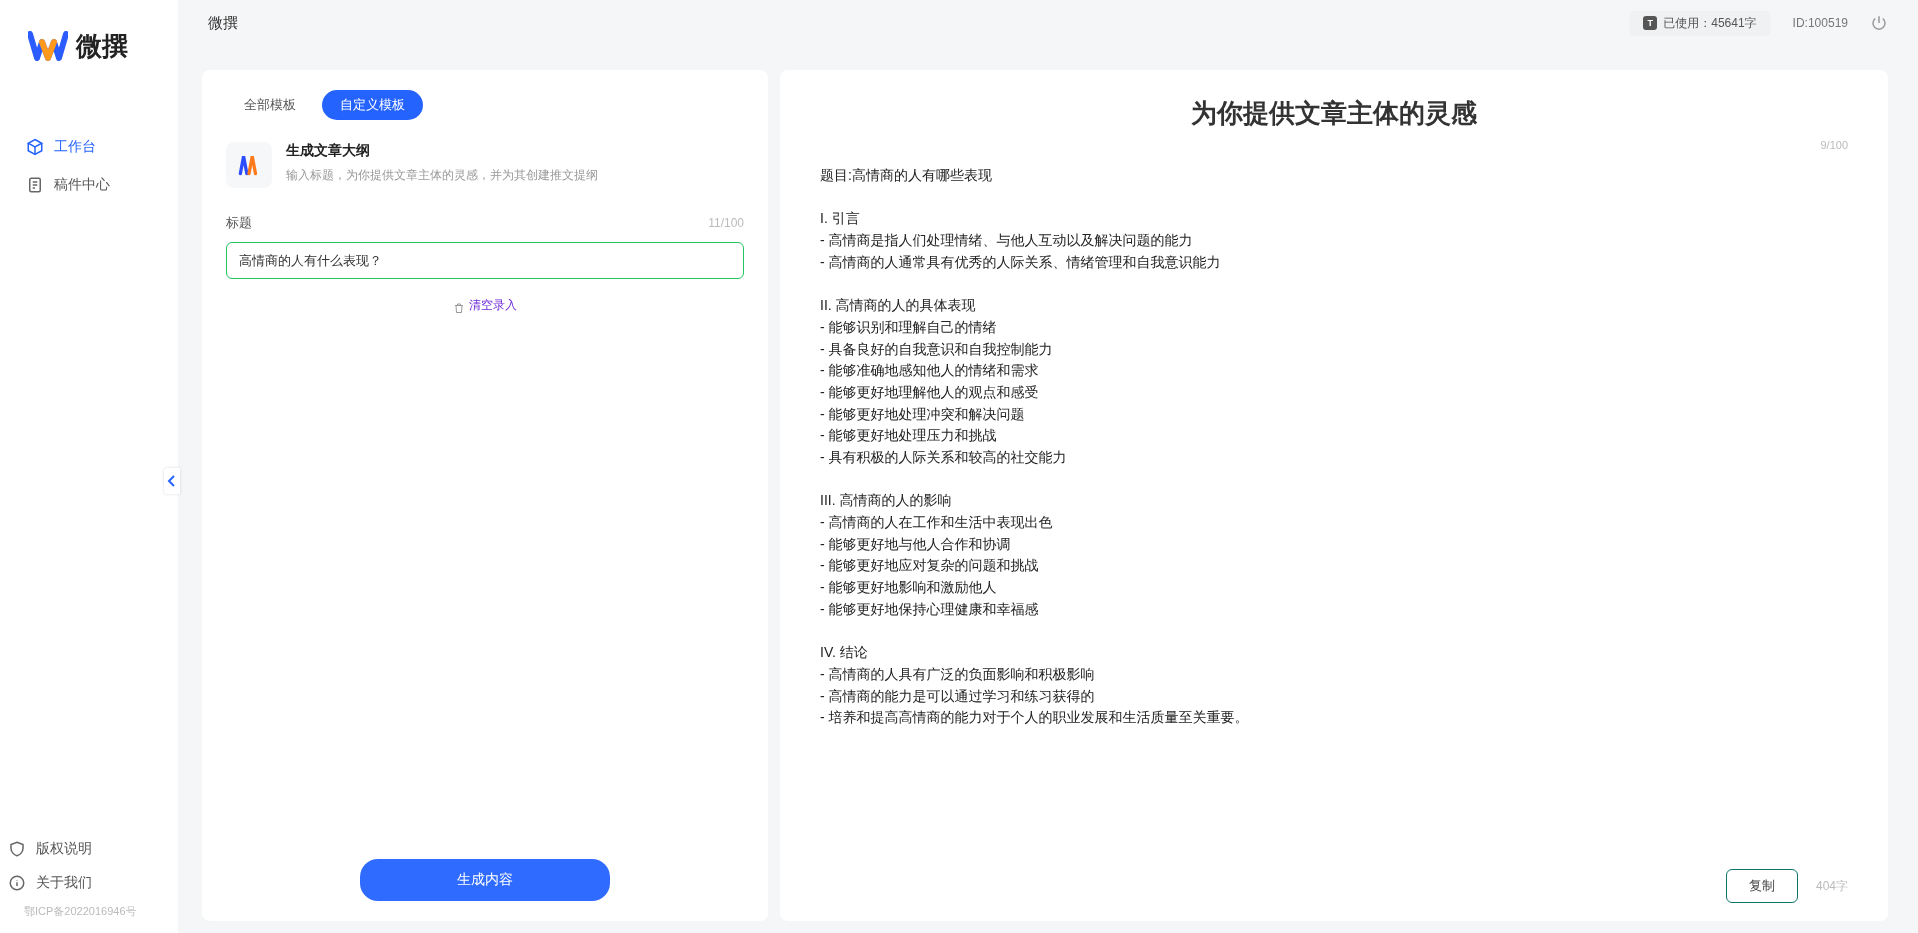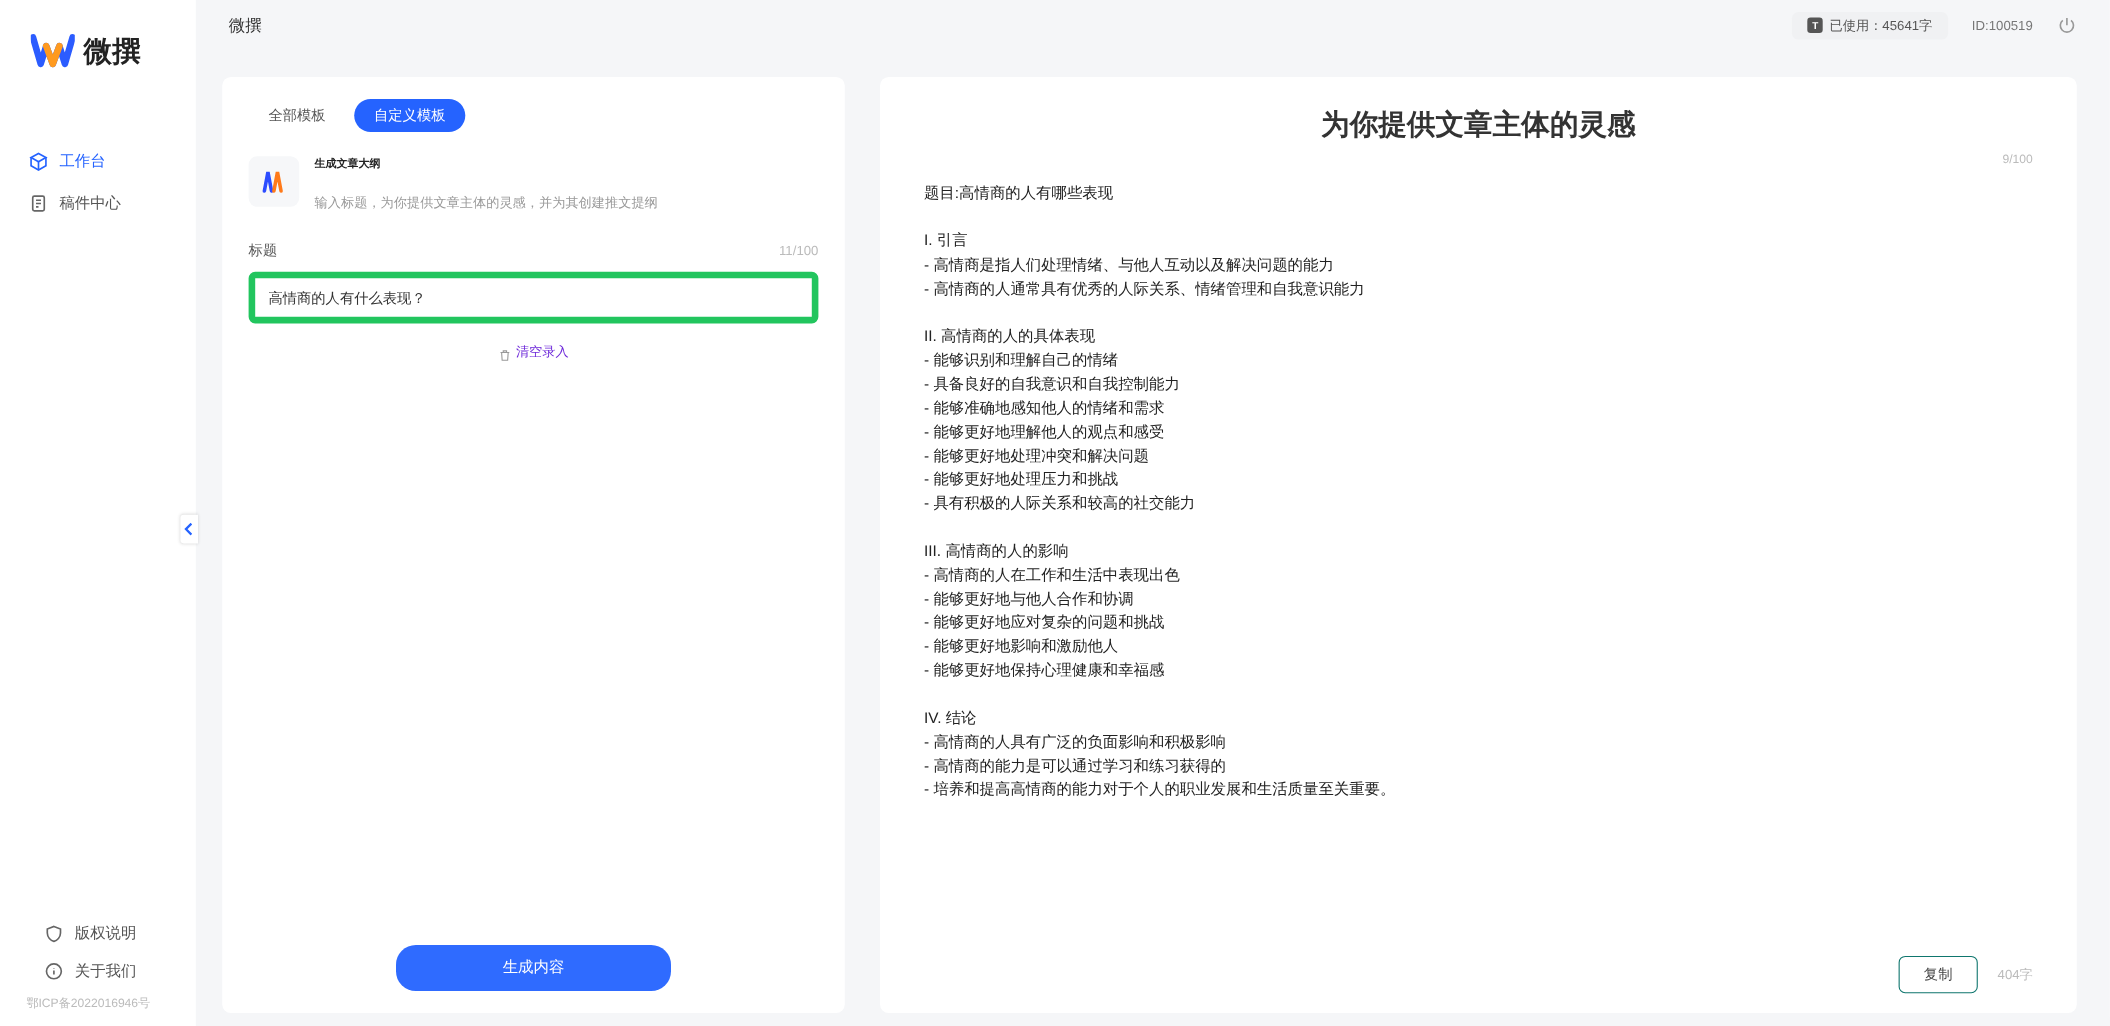--- a/index.html
+++ b/index.html
@@ -36,21 +36,21 @@
   font-size: 14px;
   color: #555;
   cursor: pointer;
 }
 .nav-item.active { color: #2563ff; }
 .nav-item .icon { width: 18px; height: 18px; display: flex; align-items: center; justify-content: center; }
 .sidebar-bottom {
   margin-top: auto;
   padding-bottom: 8px;
 }
-.sidebar-bottom .nav-item { padding: 8px 40px; }
+.sidebar-bottom .nav-item { padding: 8px 8px; }
 .icp {
   font-size: 11px;
   color: #bbb;
   padding: 4px 24px 6px 24px;
 }
 .collapse-handle {
   position: absolute;
   right: -2px;
   top: 468px;
   width: 16px;
@@ -94,21 +94,21 @@
   display: flex;
   align-items: center;
   justify-content: center;
   font-weight: bold;
 }
 .id-label { font-size: 12px; color: #777; text-align: right; }
 .power-icon { color: #999; cursor: pointer; }
 .content {
   flex: 1;
   display: flex;
-  gap: 32px;
+  gap: 12px;
   padding: 24px 30px 12px 24px;
   min-height: 0;
 }
 .panel {
   background: #fff;
   border-radius: 8px;
   display: flex;
   flex-direction: column;
   position: relative;
 }
@@ -125,28 +125,28 @@
 .tab.active { background: #2563ff; color: #fff; }
 .template-row { display: flex; gap: 14px; margin-bottom: 26px; }
 .template-icon {
   width: 46px; height: 46px;
   border-radius: 8px;
   background: #f6f7f9;
   display: flex;
   align-items: center;
   justify-content: center;
 }
-.template-meta .t-title { font-size: 10px; font-weight: 600; color: #222; margin-bottom: 20px; }
+.template-meta .t-title { font-size: 14px; font-weight: 600; color: #222; margin-bottom: 7px; }
 .template-meta .t-desc { font-size: 12px; color: #999; }
 .field-label-row { display: flex; justify-content: space-between; align-items: baseline; margin-bottom: 10px; }
 .field-label { font-size: 13px; color: #555; }
 .field-counter { font-size: 12px; color: #bbb; }
 .text-input {
   width: 100%;
-  border: 6px solid #22c55e;
+  border: 1px solid #22c55e;
   border-radius: 6px;
   padding: 10px 12px;
   font-size: 13px;
   color: #333;
   outline: none;
 }
 .clear-row {
   display: flex;
   justify-content: center;
   align-items: flex-end;

